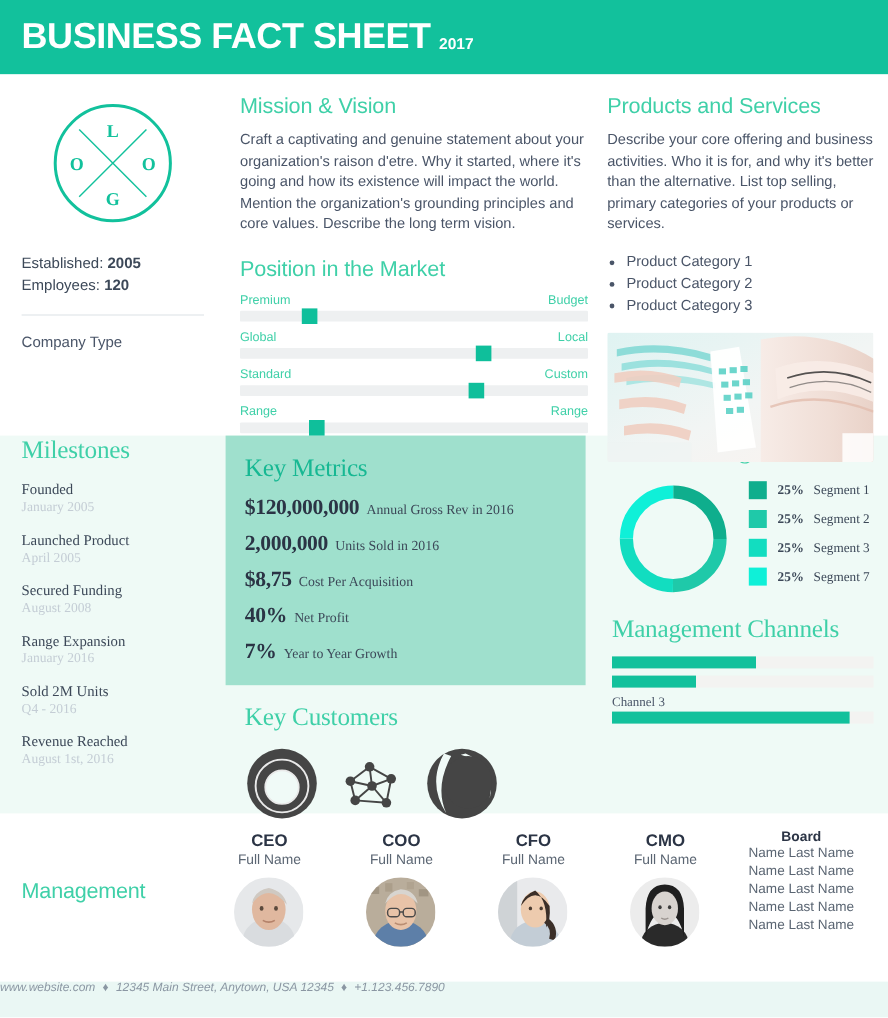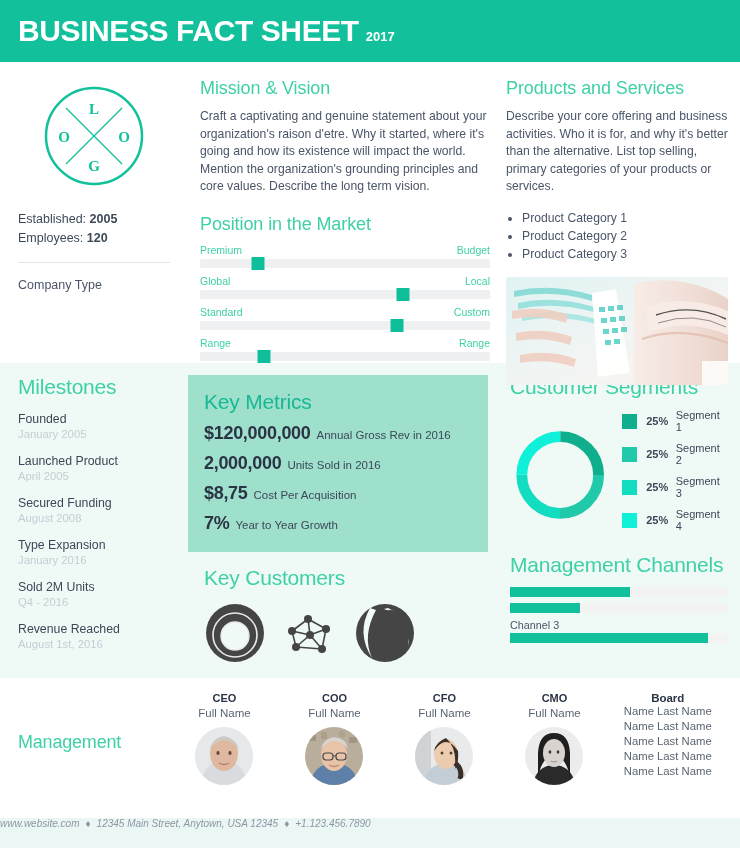--- a/index.html
+++ b/index.html
@@ -104,21 +104,21 @@
   .photo {
     margin-top: 14px; width: 222px; height: 108px;
     border-radius: 2px; overflow: hidden; position: relative;
   }
 
   
   .band-mid {
     height: 315px;
     background: #effaf6;
     display: flex;
-    padding-top: 12px;
+    font-family: Liberation Serif, serif;
   }
   .mid-left { width: 188px; padding: 0 18px; }
   .mid-center { width: 312px; padding: 0 0 0 0; }
   .mid-right { width: 240px; padding: 0 12px 0 10px; }
 
   .milestone { margin-bottom: 11px; }
   .ms-title { font-size: 12.3px; color: #3c4858; line-height: 16px; }
   .ms-date  { font-size: 11.3px; color: #c4cdd5; line-height: 15px; }
 
   
@@ -153,21 +153,21 @@
   .band-mgmt {
     height: 140px;
     background: #ffffff;
     display: flex;
     align-items: flex-start;
     padding: 14px 14px 0 14px;
   }
   .mgmt-title { width: 160px; padding-left: 4px; padding-top: 12px; }
   .people { flex: 1; display: flex; justify-content: space-around; }
   .person { text-align: center; width: 110px; }
-  .p-role { font-size: 11px; font-weight: bold; color: #2b3445; }
+  .p-role { font-size: 14px; font-weight: bold; color: #2b3445; }
   .p-name { font-size: 11.5px; color: #5a6572; margin-top: 3px; }
   .p-photo {
     width: 58px; height: 58px; border-radius: 50%;
     margin: 8px auto 0 auto; overflow: hidden; position: relative;
   }
   .board { width: 120px; text-align: center; }
   .b-title { font-size: 11.5px; font-weight: bold; color: #2b3445; }
   .b-name { font-size: 11.3px; color: #5a6572; line-height: 15px; }
 
   
@@ -344,21 +344,21 @@
       </div>
       <div class="milestone">
         <div class="ms-title">Launched Product</div>
         <div class="ms-date">April 2005</div>
       </div>
       <div class="milestone">
         <div class="ms-title">Secured Funding</div>
         <div class="ms-date">August 2008</div>
       </div>
       <div class="milestone">
-        <div class="ms-title">Type Expansion</div>
+        <div class="ms-title">Range Expansion</div>
         <div class="ms-date">January 2016</div>
       </div>
       <div class="milestone">
         <div class="ms-title">Sold 2M Units</div>
         <div class="ms-date">Q4 - 2016</div>
       </div>
       <div class="milestone">
         <div class="ms-title">Revenue Reached</div>
         <div class="ms-date">August 1st, 2016</div>
       </div>
@@ -371,20 +371,24 @@
           <span class="metric-val">$120,000,000</span>
           <span class="metric-lbl">Annual Gross Rev in 2016</span>
         </div>
         <div class="metric-row">
           <span class="metric-val">2,000,000</span>
           <span class="metric-lbl">Units Sold in 2016</span>
         </div>
         <div class="metric-row">
           <span class="metric-val">$8,75</span>
           <span class="metric-lbl">Cost Per Acquisition</span>
+        </div>
+        <div class="metric-row">
+          <span class="metric-val">40%</span>
+          <span class="metric-lbl">Net Profit</span>
         </div>
         <div class="metric-row">
           <span class="metric-val">7%</span>
           <span class="metric-lbl">Year to Year Growth</span>
         </div>
       </div>
 
       <div class="key-customers">
         <h2 class="sec-big">Key Customers</h2>
         <div class="kc-icons">
@@ -453,21 +457,21 @@
             <span class="legend-name">Segment 2</span>
           </div>
           <div class="legend-item">
             <span class="legend-swatch" id="sw2" style="background: rgb(18, 221, 192);"></span>
             <span class="legend-pct">25%</span>
             <span class="legend-name">Segment 3</span>
           </div>
           <div class="legend-item">
             <span class="legend-swatch" id="sw3" style="background: rgb(15, 240, 216);"></span>
             <span class="legend-pct">25%</span>
-            <span class="legend-name">Segment 4</span>
+            <span class="legend-name">Segment 7</span>
           </div>
         </div>
       </div>
 
       <h2 class="sec-big" style="margin-top:12px;">Management Channels</h2>
 
       <div class="channels">
         <div class="chan-row">
           <div class="chan-track">
             <div class="chan-fill" id="bar0" style="width: 55%; background: rgb(18, 193, 156);"></div>

